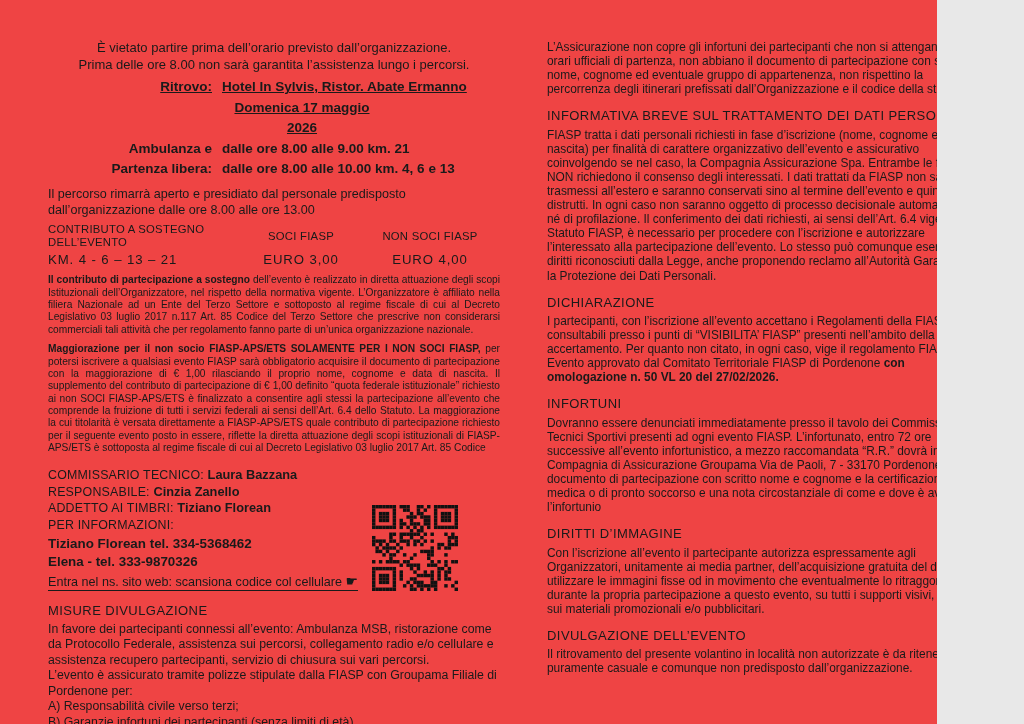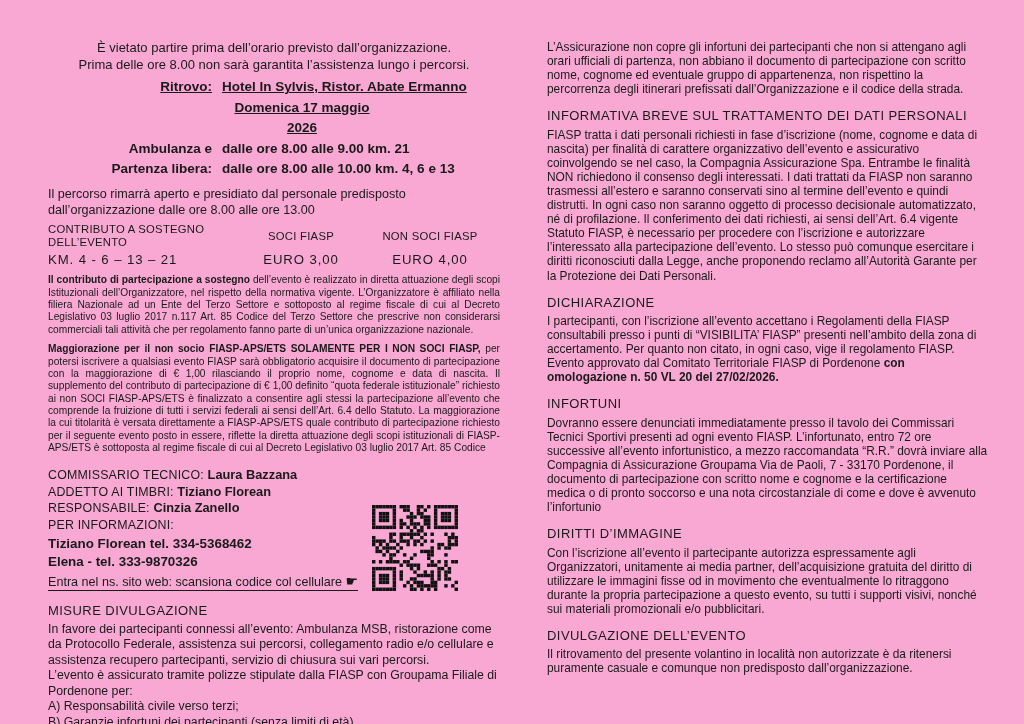--- a/index.html
+++ b/index.html
@@ -1,19 +1,19 @@
 <!DOCTYPE html>
 <html lang="it"><head>
 <meta charset="utf-8">
 <style>
   html,body{margin:0;padding:0;background:#e8e8e8;}
   .page{
     position:relative;
-    width:1024px;height:724px;
-    background:#f9a8d4;
+    width:937px;height:724px;
+    background:#ef4444;
     color:#1a1a1a;
     font-family:"Liberation Sans","DejaVu Sans",sans-serif;
     overflow:hidden;
     box-sizing:border-box;
     display:flex;
     gap:47px;
     padding:40px 36px 0 48px;
   }
   .col{box-sizing:border-box;}
   .col-left{width:452px;flex:0 0 452px;}
@@ -104,26 +104,26 @@
     <div class="small-para">
       <span class="lead">Maggiorazione per il non socio FIASP-APS/ETS SOLAMENTE PER I NON SOCI FIASP,</span><span> per potersi iscrivere a qualsiasi evento FIASP sarà obbligatorio acquisire il documento di partecipazione con la maggiorazione di € 1,00 rilasciando il proprio nome, cognome e data di nascita. Il supplemento del contributo di partecipazione di € 1,00 definito “quota federale istituzionale” richiesto ai non SOCI FIASP-APS/ETS è finalizzato a consentire agli stessi la partecipazione all’evento che comprende la fruizione di tutti i servizi federali ai sensi dell’Art. 6.4 dello Statuto. La maggiorazione la cui titolarità è versata direttamente a FIASP-APS/ETS quale contributo di partecipazione richiesto per il seguente evento posto in essere, riflette la diretta attuazione degli scopi istituzionali di FIASP-APS/ETS è sottoposta al regime fiscale di cui al Decreto Legislativo 03 luglio 2017 Art. 85 Codice</span>
     </div>
 
     <div class="officials">
       <div class="orow">
         <span>COMMISSARIO TECNICO:</span>
         <span class="name">Laura Bazzana</span>
       </div>
       <div class="orow">
+        <span>RESPONSABILE:</span>
+        <span class="name">Cinzia Zanello</span>
+      </div>
+      <div class="orow">
         <span>ADDETTO AI TIMBRI:</span>
         <span class="name">Tiziano Florean</span>
-      </div>
-      <div class="orow">
-        <span>RESPONSABILE:</span>
-        <span class="name">Cinzia Zanello</span>
       </div>
       <div class="orow">PER INFORMAZIONI:</div>
       <div class="phones">
         <div>Tiziano Florean tel. 334-5368462</div>
         <div>Elena - tel. 333-9870326</div>
       </div>
       <div>
         <span class="qr-caption"><span>Entra nel ns. sito web: scansiona codice col cellulare</span> <span class="hand">☛</span></span>
       </div>
       <div class="qr-box">

